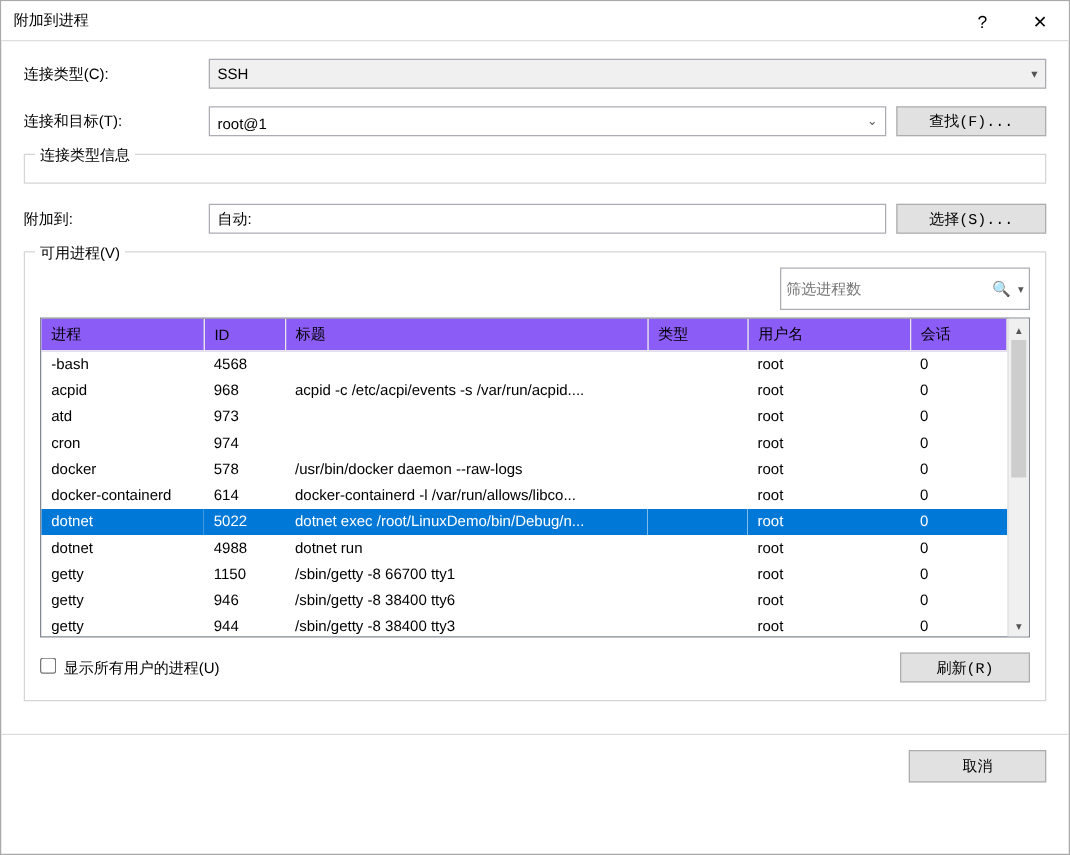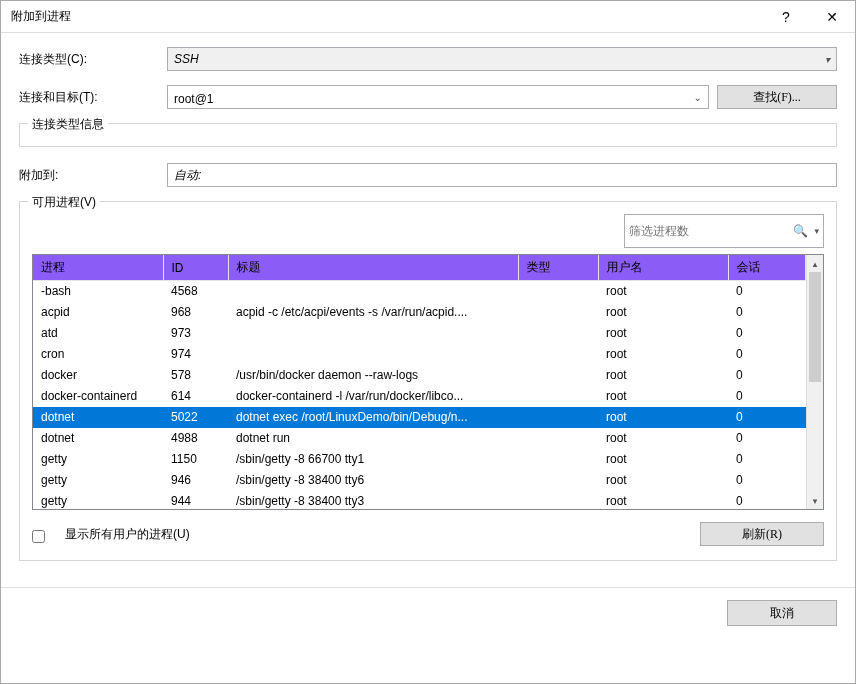--- a/index.html
+++ b/index.html
@@ -40,39 +40,38 @@
       width: 100%;
       height: 24px;
       border: 1px solid #abadb3;
       padding: 2px 6px;
       font-family: inherit;
       font-size: 12px;
       background: #fff;
       display: flex;
       align-items: center;
       position: relative;
-      font-style: italic;
     }
     .select { background: #f0f0f0; }
     .select .chev, .combo .chev {
       position: absolute; right: 6px; top: 50%; transform: translateY(-50%);
       font-size: 10px; color: #555;
     }
     .combo {
       width: 100%; height: 24px; border: 1px solid #abadb3;
       padding: 2px 6px; background: #fff; position: relative;
       display: flex; align-items: flex-end;
     }
     .readonly { background: #fff; cursor: default; }
 
     .btn {
       height: 24px;
       border: 1px solid #adadad;
       background: #e1e1e1;
-      font-family: Liberation Serif, serif;
+      font-family: Liberation Mono, monospace;
       font-size: 12px;
       cursor: pointer;
       padding: 0 8px;
       width: 100%;
     }
 
     .groupbox {
       border: 1px solid #d5d5d5;
       padding: 12px 12px 10px 12px;
       margin-bottom: 16px;
@@ -128,21 +127,21 @@
     .vscroll .track { flex: 1; background: #f0f0f0; position: relative; }
     .vscroll .thumb {
       position: absolute; left: 2px; right: 2px; top: 0; height: 110px;
       background: #cdcdcd;
     }
 
     .below-table {
       display: flex; justify-content: space-between; align-items: center;
       margin-top: 12px;
     }
-    .chk { display: flex; align-items: flex-end; gap: 20px; }
+    .chk { display: flex; align-items: flex-start; gap: 6px; }
     .chk input { width: 13px; height: 13px; }
 
     .footer {
       border-top: 1px solid #ddd;
       padding: 12px 18px;
       display: flex; justify-content: flex-end; gap: 10px;
     }
     .footer .btn { width: 110px; height: 26px; }
 
     .col-proc { width: 130px; }
@@ -189,20 +188,23 @@
   <div class="groupbox">
     <div class="groupbox-title">连接类型信息</div>
   </div>
 
   <div class="row">
     <div class="row-label">附加到:</div>
     <div class="row-field">
       <div class="readonly">
         <span>自动:</span>
       </div>
+    </div>
+    <div class="row-btn">
+      <button class="btn">选择(S)...</button>
     </div>
   </div>
 
   <div class="groupbox" style="padding-bottom:14px;">
     <div class="groupbox-title">可用进程(V)</div>
 
     <div class="filter-row">
       <div class="filter-box">
         <input type="text" placeholder="筛选进程数" style="">
         <span class="mag">🔍</span>
@@ -268,21 +270,21 @@
                 <td>docker</td>
                 <td>578</td>
                 <td>/usr/bin/docker daemon --raw-logs</td>
                 <td></td>
                 <td>root</td>
                 <td>0</td>
               </tr>
               <tr>
                 <td>docker-containerd</td>
                 <td>614</td>
-                <td>docker-containerd -l /var/run/docker/libco...</td>
+                <td>docker-containerd -l /var/run/allows/libco...</td>
                 <td></td>
                 <td>root</td>
                 <td>0</td>
               </tr>
               <tr class="selected">
                 <td>dotnet</td>
                 <td>5022</td>
                 <td>dotnet exec /root/LinuxDemo/bin/Debug/n...</td>
                 <td></td>
                 <td>root</td>
@@ -330,21 +332,21 @@
         </div>
         <div class="arrow">▾</div>
       </div>
     </div>
 
     <div class="below-table">
       <label class="chk">
         <input type="checkbox" style="">
         <span>显示所有用户的进程(U)</span>
       </label>
-      <div style="width:124px;">
+      <div style="width:104px;">
         <button class="btn">刷新(R)</button>
       </div>
     </div>
   </div>
 
 </div>
 
 <div class="footer">
   <button class="btn">取消</button>
 </div>

